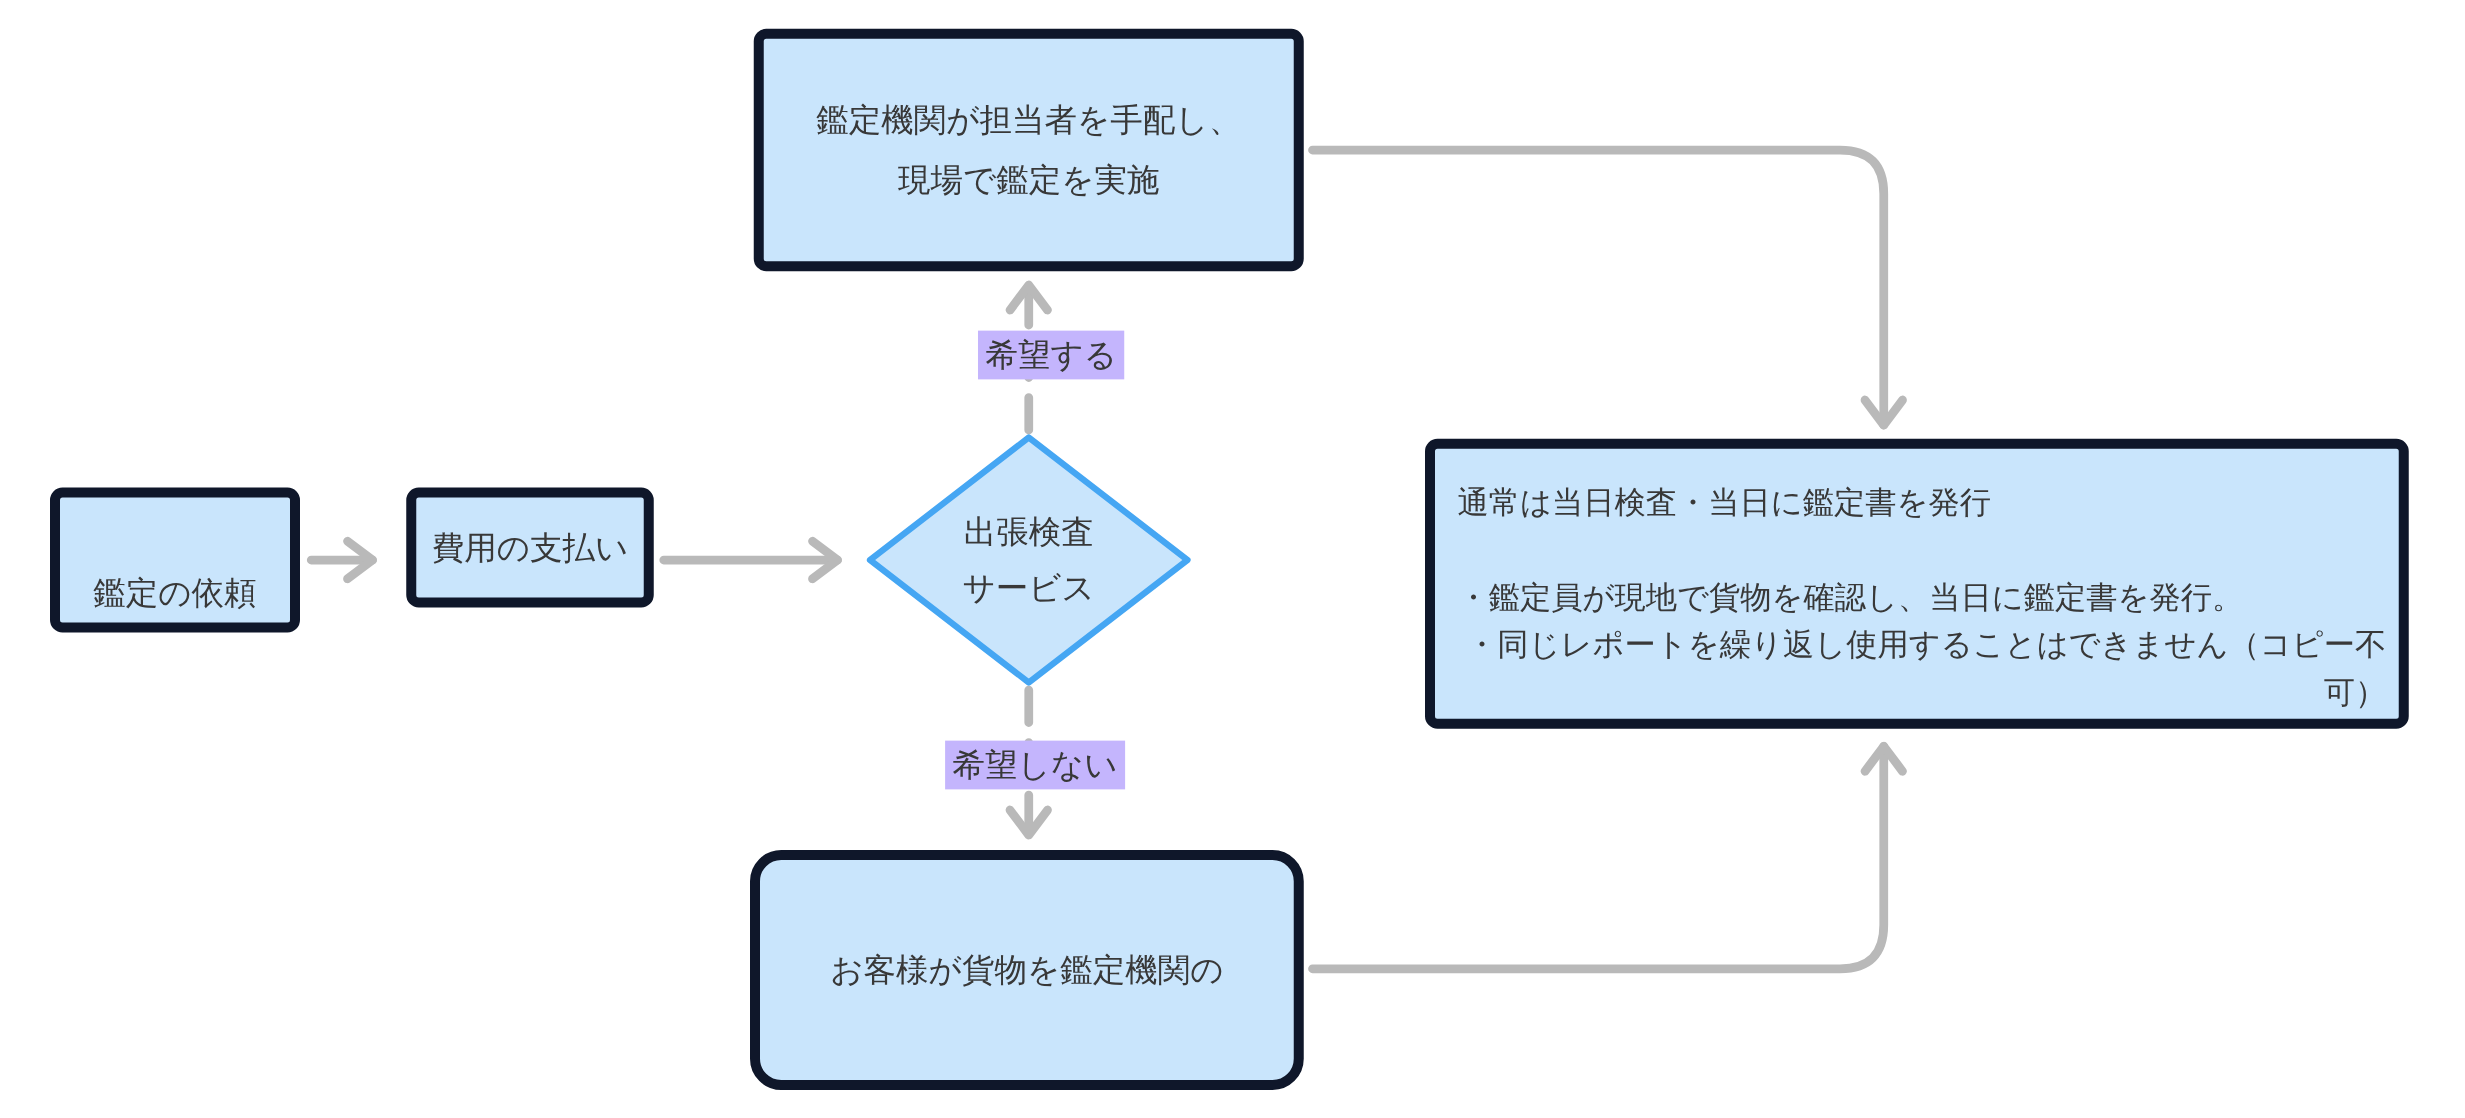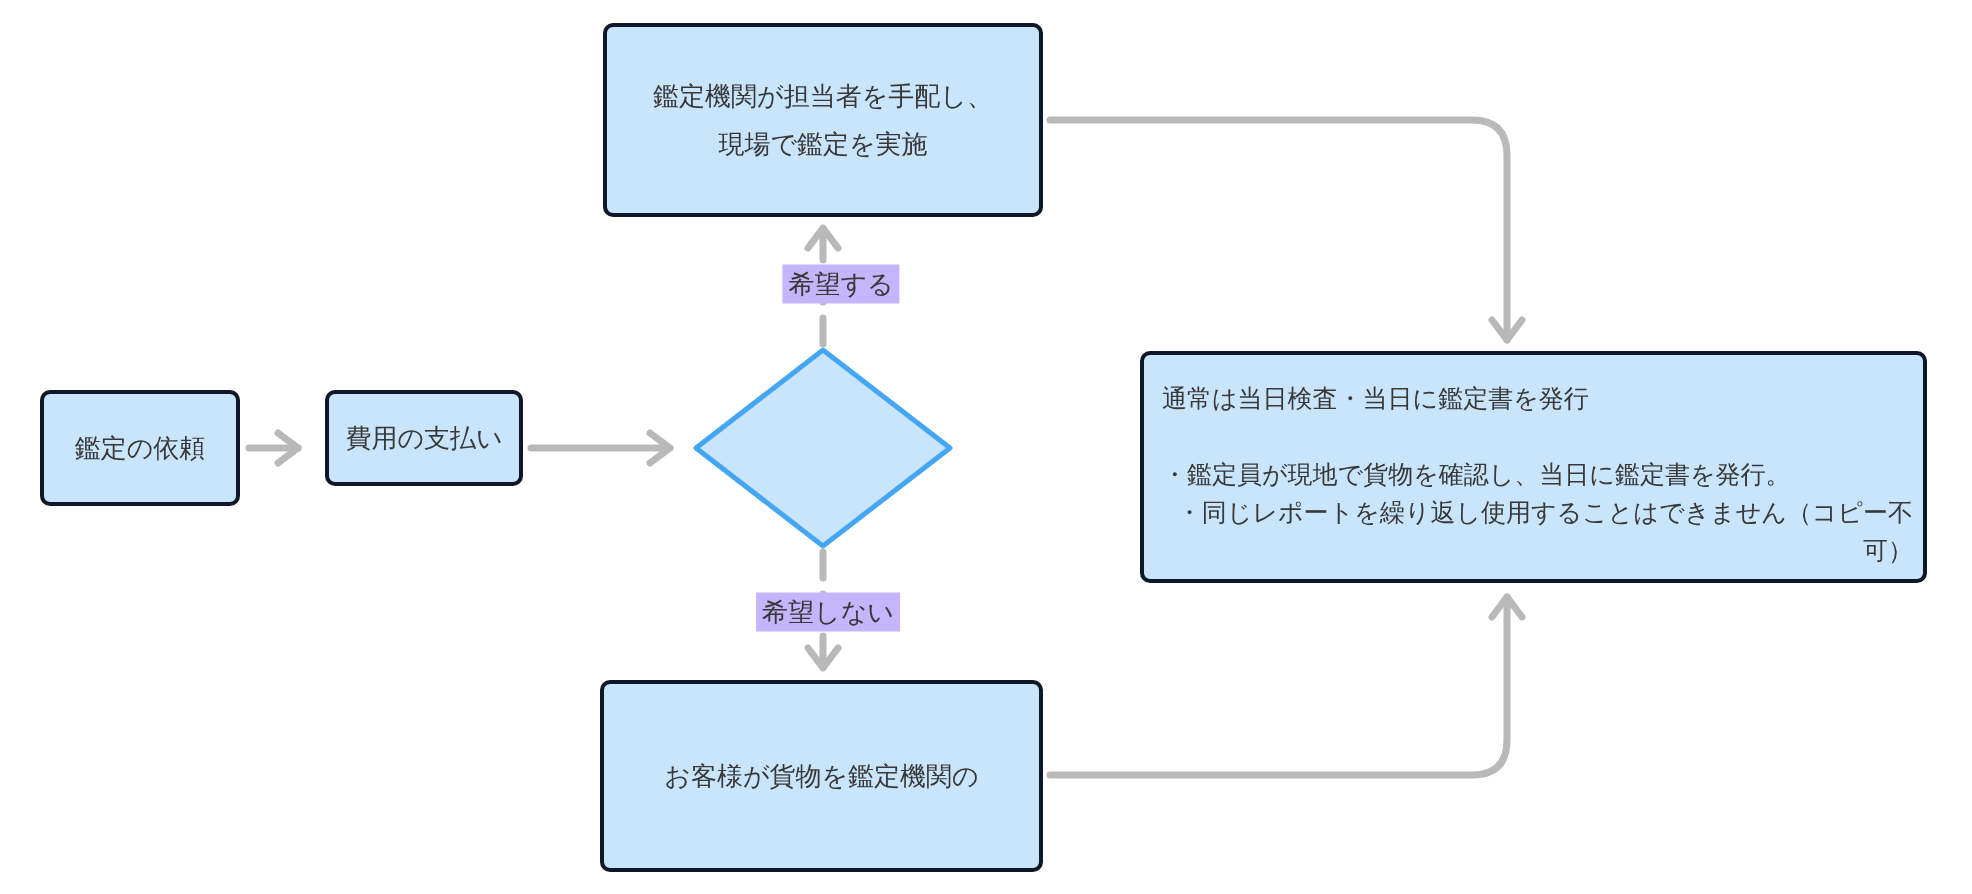--- a/index.html
+++ b/index.html
@@ -13,36 +13,36 @@
     height:894px;
     background:#ffffff;
     overflow:hidden;
   }
   .arrow-layer{
     position:absolute;left:0;top:0;width:1972px;height:894px;
   }
   .node{
     position:absolute;
     background:#c9e5fc;
-    border:4px solid #0f172a;
+    border:8px solid #0f172a;
     border-radius:10px;
     box-sizing:border-box;
     display:flex;
     flex-direction:column;
     align-items:center;
     justify-content:center;
     text-align:center;
     font-size:26px;
     line-height:1.85;
     color:#383838;
   }
-  .node-request{left:40px;top:390px;width:200px;height:116px;}
+  .node-request{left:40px;top:390px;width:200px;height:116px;justify-content:flex-end;}
   .node-payment{left:325px;top:390px;width:198px;height:96px;}
   .node-onsite{left:603px;top:23px;width:440px;height:194px;}
-  .node-bringin{left:600px;top:680px;width:443px;height:192px;}
+  .node-bringin{left:600px;top:680px;width:443px;height:192px;border-radius:25px;}
   .node-result{
     left:1140px;top:351px;width:787px;height:232px;
     align-items:flex-start;
     justify-content:flex-start;
     text-align:right;
     padding:24px 10px 0 18px;
     font-size:25px;
     line-height:38px;
   }
   .result-gap{height:38px;}
@@ -108,17 +108,21 @@
     <div>お客様が貨物を鑑定機関の</div>
   </div>
 
   <div class="node node-result">
     <div>通常は当日検査・当日に鑑定書を発行</div>
     <div class="result-gap"></div>
     <div>・鑑定員が現地で貨物を確認し、当日に鑑定書を発行。</div>
     <div>・同じレポートを繰り返し使用することはできません（コピー不可）</div>
   </div>
 
+  <div class="diamond-label">
+    <div>出張検査</div>
+    <div>サービス</div>
+  </div>
 
   <div class="edge-label edge-label-yes">希望する</div>
   <div class="edge-label edge-label-no">希望しない</div>
 
 </div>
 
 </body></html>

